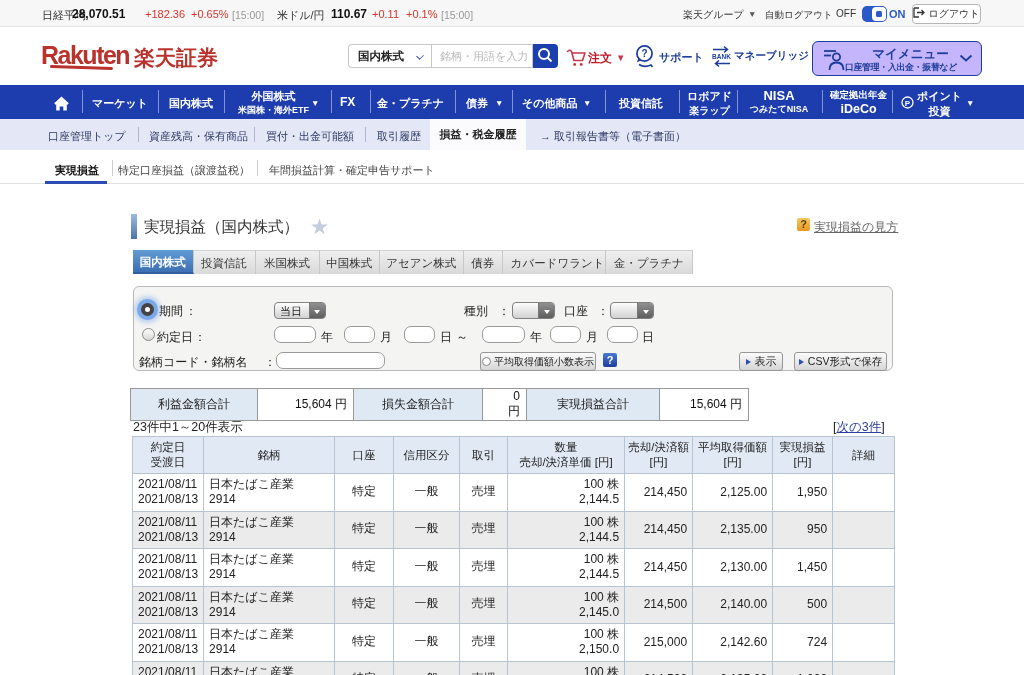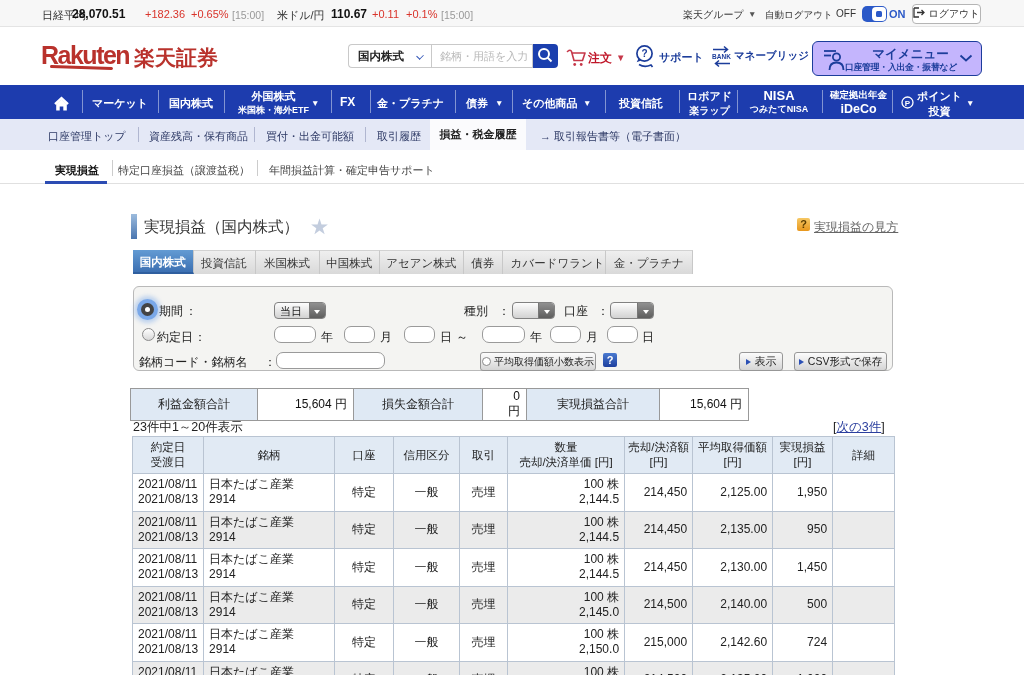--- a/index.html
+++ b/index.html
@@ -119,21 +119,21 @@
 .count { position:absolute; left:133px; top:419px; font-size:12.5px; color:#222; }
 .nextlink { position:absolute; left:833px; top:419px; font-size:12.5px; color:#222; }
 .nextlink a { color:#2b3f9e; }
 
 .data { position:absolute; left:132px; top:436px; border-collapse:collapse;
   font-size:12px; color:#222; table-layout:fixed; }
 .data th, .data td { border:1px solid #b9c4d2; padding:0 5px; line-height:15px; }
 .data th { background:#e1eaf4; font-weight:normal; text-align:center; height:37px; color:#222; font-size:11.5px; padding:0 1px; }
 .data td { height:37.5px; background:#fff; }
 .data tr.alt td { background:#ebebeb; }
-.data .c { text-align:center; }
+.data .c { text-align:center;font-family:Liberation Mono, monospace; }
 .data .r { text-align:right; }
 .data .l { text-align:left; }
 </style>
 </head>
 <body>
 
 <div class="ticker">
   <span class="t" style="left:42px;">日経平均</span>
   <span class="t tk-b" style="left:72px;top:7px;">28,070.51</span>
   <span class="t tk-red" style="left:145px;">+182.36</span>

